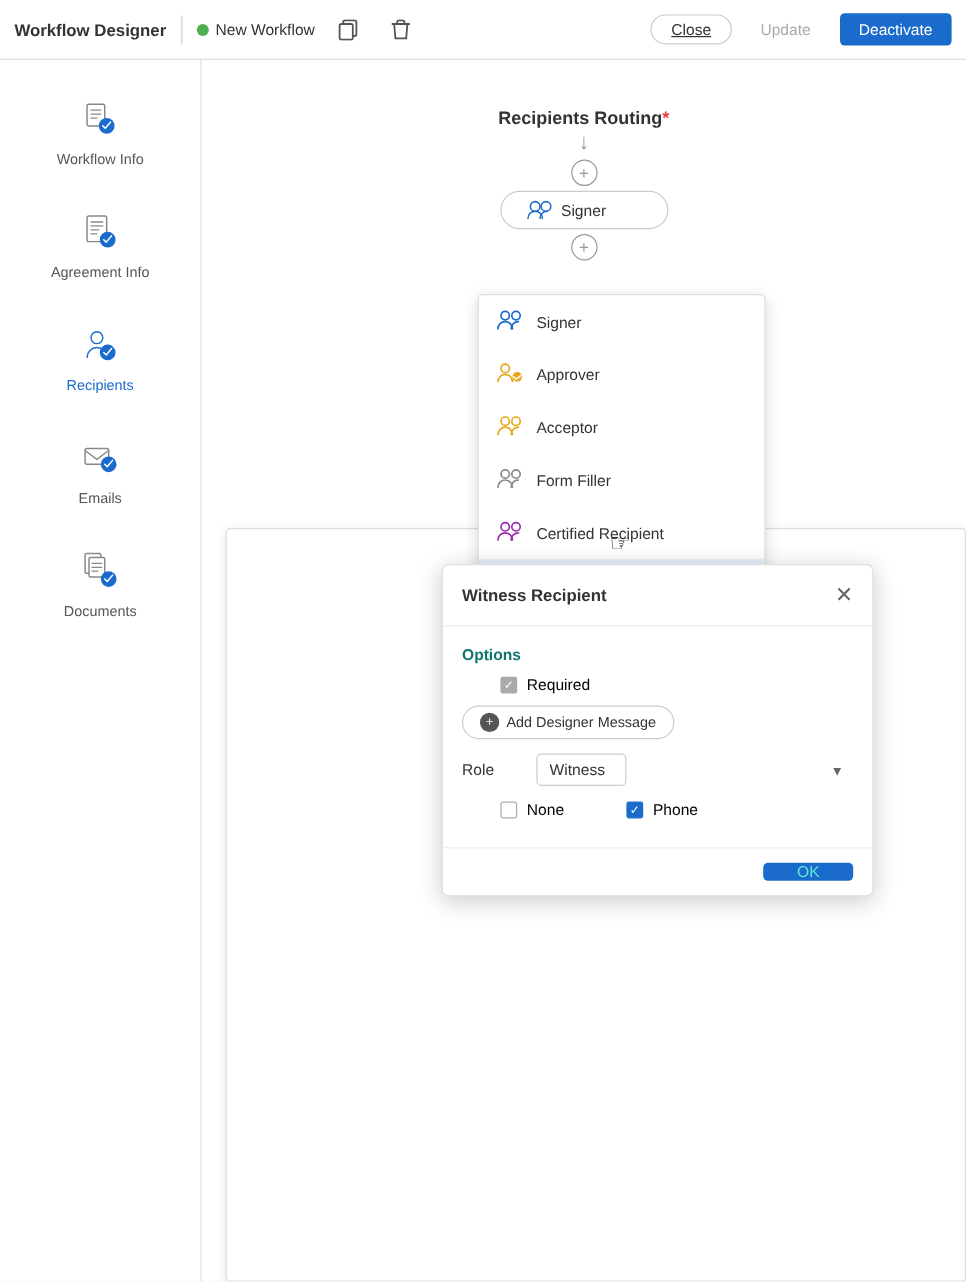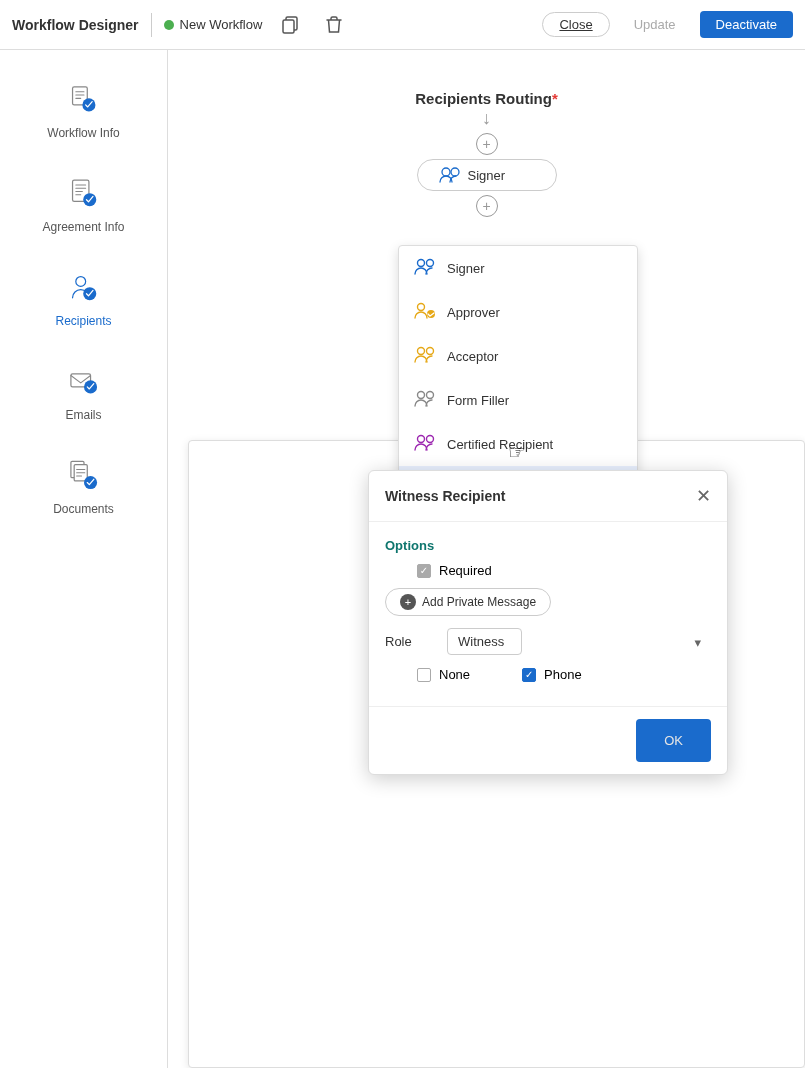--- a/index.html
+++ b/index.html
@@ -428,24 +428,24 @@
       gap: 20px;
     }
     .dialog-footer {
       display: flex;
       justify-content: flex-end;
       padding: 12px 16px;
       border-top: 1px solid #eee;
     }
     .btn-ok {
       background: #1A6BCC;
-      color: #e5e5e5;
+      color: #5eead4;
       border: none;
       border-radius: 4px;
-      padding: 14px 28px;
+      padding: 0 28px;
       font-size: 13px;
       cursor: pointer;
       font-weight: 500;
     }
 
     
     .cursor-hand {
       position: absolute;
       top: 390px;
       left: 340px;
@@ -688,21 +688,21 @@
         <button class="dialog-close">✕</button>
       </div>
       <div class="dialog-body">
         <div class="options-section-title">Options</div>
         <div class="checkbox-row">
           <div class="checkbox-checked"></div>
           <span>Required</span>
         </div>
         <button class="add-private-btn">
           <div class="plus-circle">+</div>
-          <span>Add Private Message</span>
+          <span>Add Designer Message</span>
         </button>
         <div class="role-row">
           <span class="role-label">Role</span>
           <div class="role-select-wrapper">
             <select class="role-select">
               <option>Witness</option>
               <option>Signer</option>
               <option>Approver</option>
             </select>
           </div>

